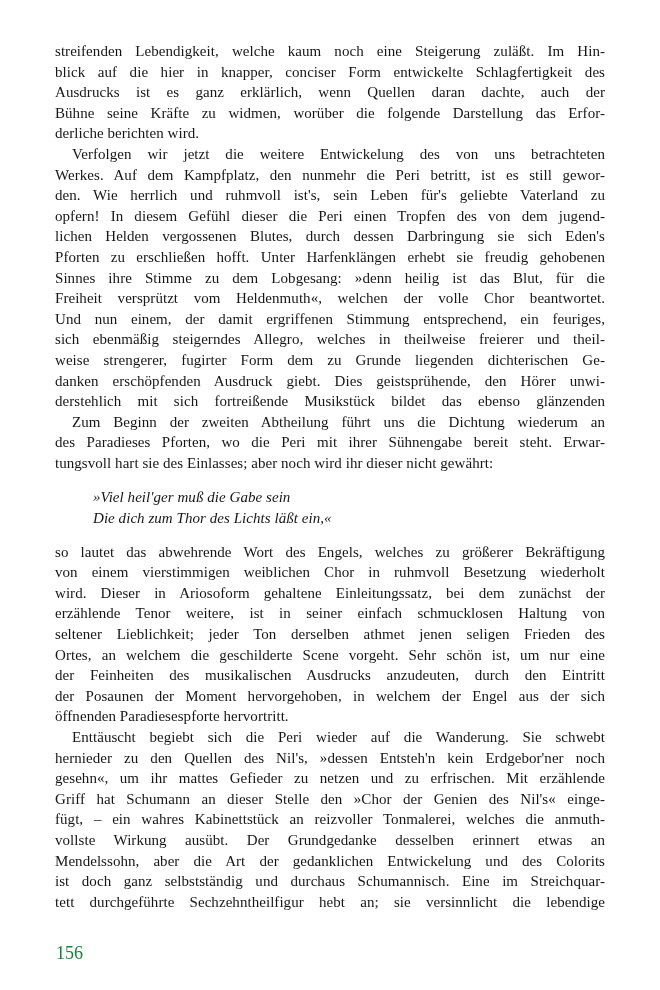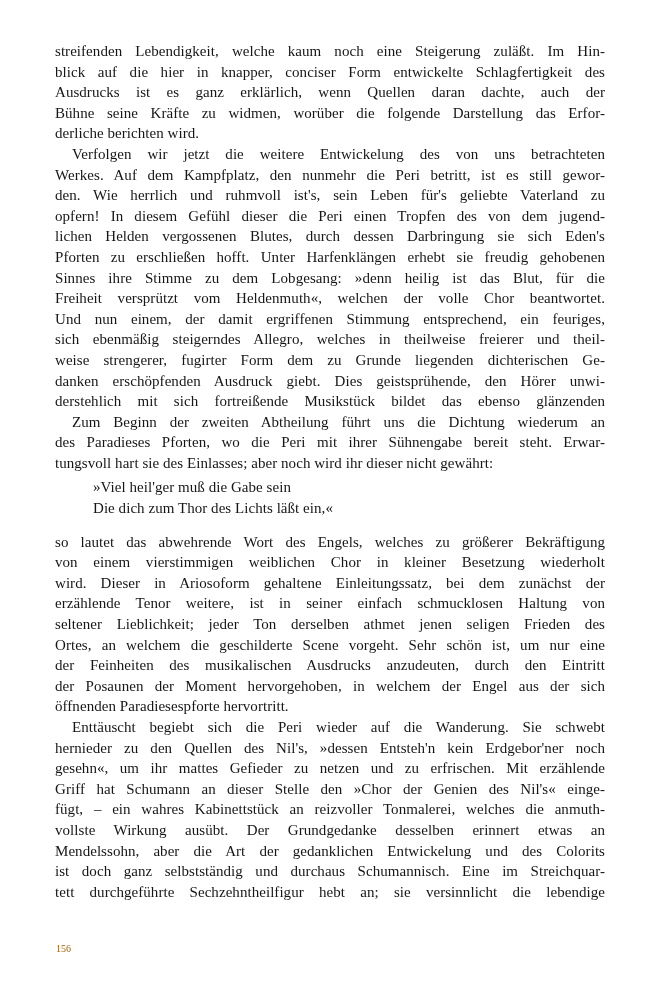--- a/index.html
+++ b/index.html
@@ -32,32 +32,33 @@
     text-align: center;
     text-align-last: left;
   }
   .line.indent {
     text-indent: 17px;
   }
   .paragraph {
     margin: 0;
   }
   .quote-block {
-    margin: 4px 0 13px 38px;
+    margin: 14px 0 13px 38px;
+    font-style: italic;
   }
   .quote-block .line {
     text-align: left;
     text-align-last: left;
   }
   .page-number {
     position: absolute;
     left: 56px;
     top: 943px;
-    font-size: 10px;
-    color: #a16207;
+    font-size: 18px;
+    color: #15803d;
   }
 </style>
 </head>
 <body>
 
 <div class="book-page">
   <div class="text-blocks">
       <div class="paragraph">
         <div class="line">streifenden Lebendigkeit, welche kaum noch eine Steigerung zuläßt. Im Hin-</div>
         <div class="line">blick auf die hier in knapper, conciser Form entwickelte Schlagfertigkeit des</div>
@@ -84,21 +85,21 @@
         <div class="line indent">Zum Beginn der zweiten Abtheilung führt uns die Dichtung wiederum an</div>
         <div class="line">des Paradieses Pforten, wo die Peri mit ihrer Sühnengabe bereit steht. Erwar-</div>
         <div class="line no-just">tungsvoll hart sie des Einlasses; aber noch wird ihr dieser nicht gewährt:</div>
       </div>
       <div class="quote-block">
         <div class="line">»Viel heil'ger muß die Gabe sein</div>
         <div class="line">Die dich zum Thor des Lichts läßt ein,«</div>
       </div>
       <div class="paragraph">
         <div class="line">so lautet das abwehrende Wort des Engels, welches zu größerer Bekräftigung</div>
-        <div class="line">von einem vierstimmigen weiblichen Chor in kleiner Besetzung wiederholt</div>
+        <div class="line">von einem vierstimmigen weiblichen Chor in ruhmvoll Besetzung wiederholt</div>
         <div class="line">wird. Dieser in Ariosoform gehaltene Einleitungssatz, bei dem zunächst der</div>
         <div class="line">erzählende Tenor weitere, ist in seiner einfach schmucklosen Haltung von</div>
         <div class="line">seltener Lieblichkeit; jeder Ton derselben athmet jenen seligen Frieden des</div>
         <div class="line">Ortes, an welchem die geschilderte Scene vorgeht. Sehr schön ist, um nur eine</div>
         <div class="line">der Feinheiten des musikalischen Ausdrucks anzudeuten, durch den Eintritt</div>
         <div class="line">der Posaunen der Moment hervorgehoben, in welchem der Engel aus der sich</div>
         <div class="line no-just">öffnenden Paradiesespforte hervortritt.</div>
       </div>
       <div class="paragraph">
         <div class="line indent">Enttäuscht begiebt sich die Peri wieder auf die Wanderung. Sie schwebt</div>

